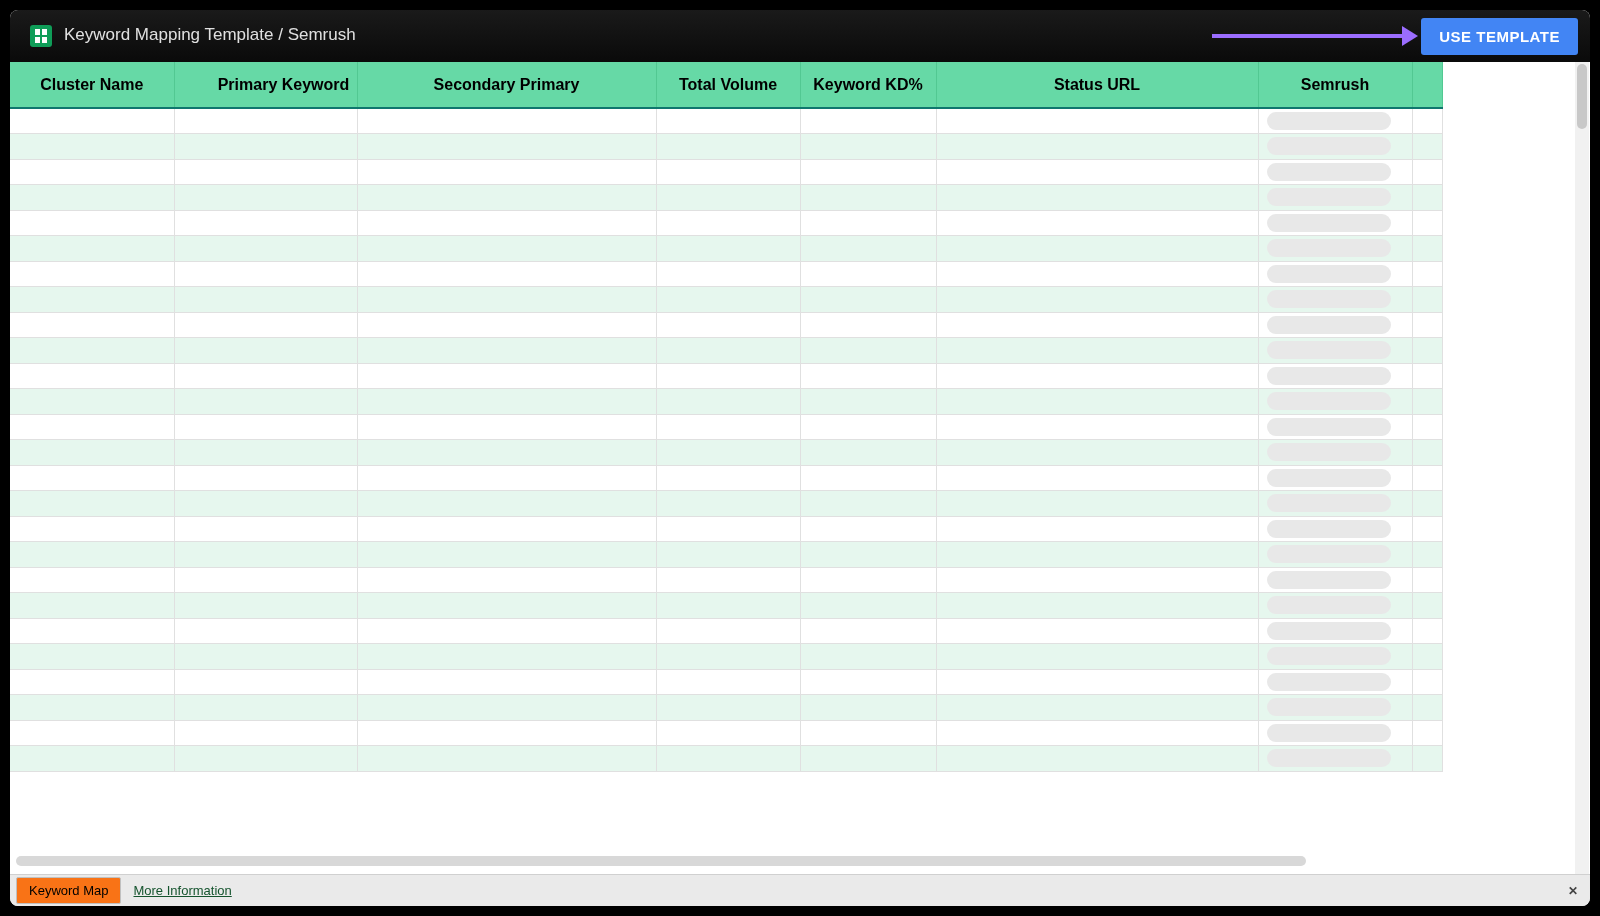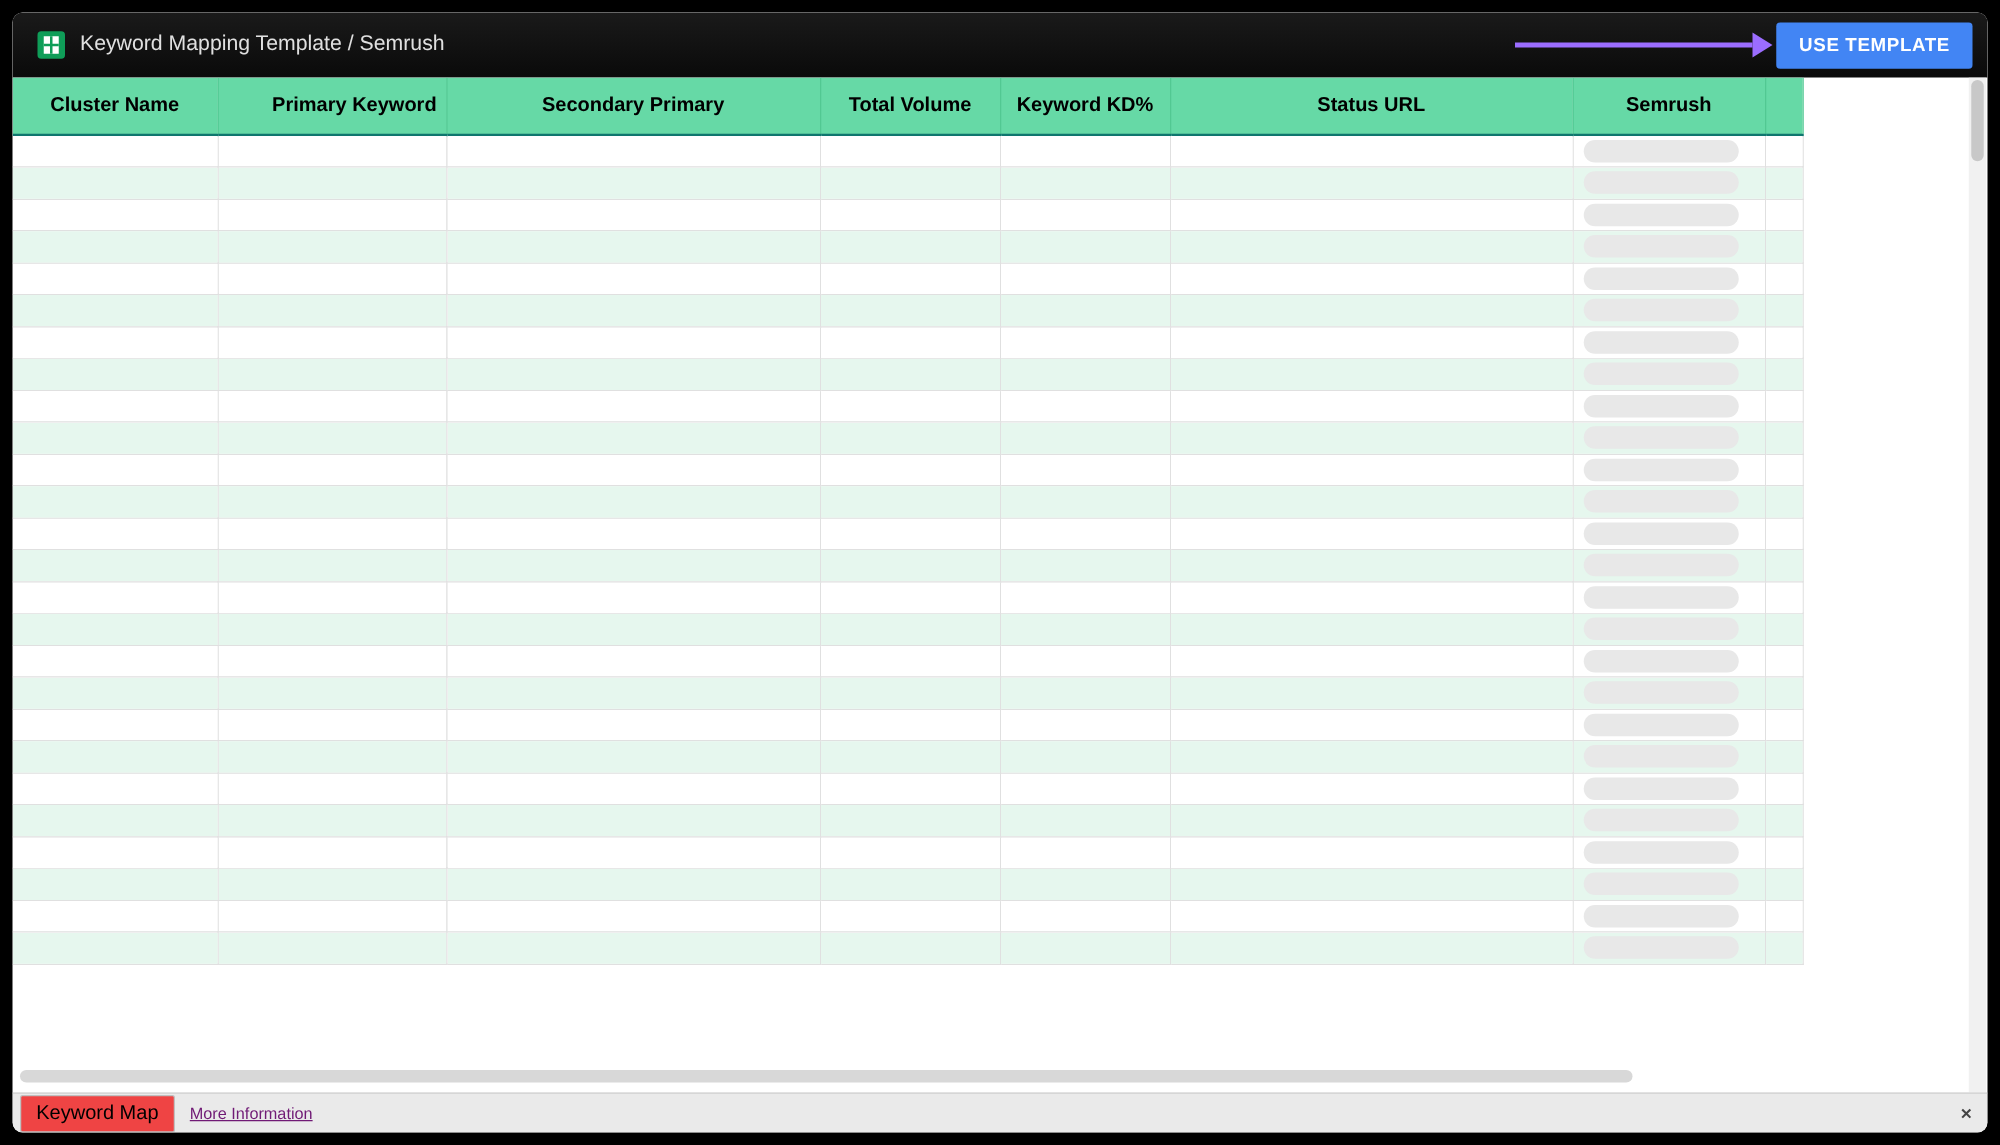--- a/index.html
+++ b/index.html
@@ -197,32 +197,32 @@
       right: 0;
       bottom: 0;
       height: 32px;
       background: #eaeaea;
       display: flex;
       align-items: center;
       padding: 0 6px;
       border-top: 1px solid #d0d0d0;
     }
     .tab {
-      background: #ef4444;
+      background: #f97316;
       border: 1px solid #c0c0c0;
       padding: 5px 12px;
-      font-size: 16px;
+      font-size: 13px;
       color: #000;
       cursor: pointer;
       border-radius: 2px;
     }
     .tab-link {
       margin-left: 12px;
       font-size: 13px;
-      color: #701a75;
+      color: #14532d;
       text-decoration: underline;
       cursor: pointer;
     }
     .tab-close {
       margin-left: auto;
       font-size: 12px;
       color: #444;
       cursor: pointer;
       font-weight: bold;
       padding-right: 6px;

